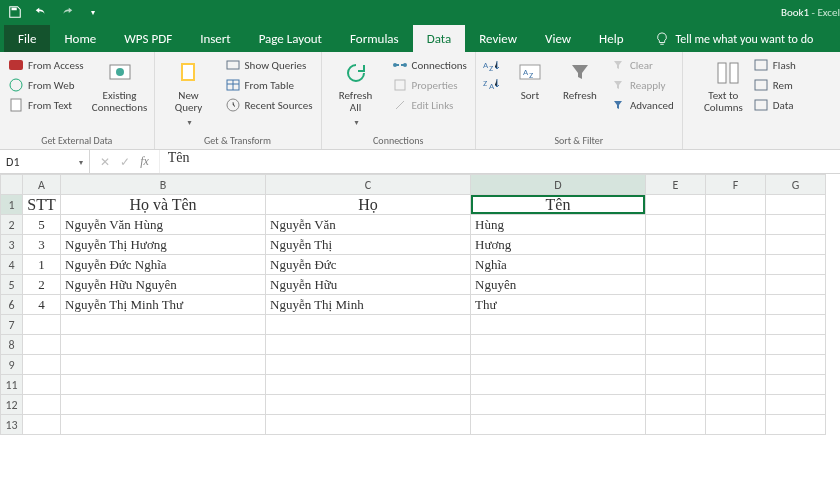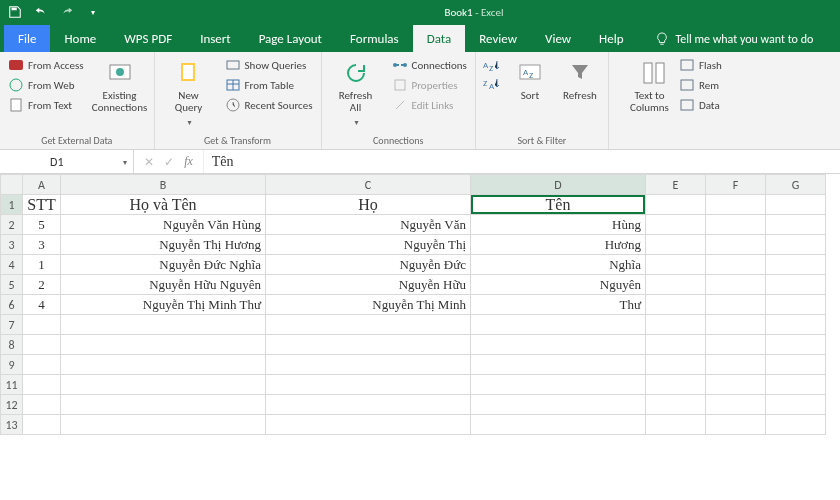--- a/index.html
+++ b/index.html
@@ -3,68 +3,68 @@
 <meta charset="utf-8">
 <style>
   * { box-sizing: border-box; margin: 0; padding: 0; font-family: "Segoe UI", Calibri, Arial, sans-serif; }
   body { background: #fff; width: 840px; height: 500px; overflow: hidden; color: #333; }
 
   
   .titlebar { background: #0f7a3f; height: 24px; display: flex; align-items: center; color: #fff; font-size: 11px; }
   .qat { display: flex; align-items: center; gap: 8px; padding: 0 6px; }
   .qat-btn { width: 18px; height: 18px; display:flex; align-items:center; justify-content:center; }
   .qat svg { fill: #fff; }
-  .title-center { flex: 1; text-align: center; }
+  .title-center { flex: 1; text-align: right; }
   .title-center .dim { color: #c9e6d4; }
 
   
   .tabs { background: #0f7a3f; height: 28px; display: flex; align-items: flex-end; color: #fff; font-size: 13px; padding-left: 4px; }
   .tab { padding: 6px 14px; cursor: default; }
-  .tab.file { background: #3b82f6; }
+  .tab.file { background: #14532d; }
   .tab.active { background: #f3f3f3; color: #0f7a3f; }
   .tellme { display:flex; align-items:flex-end; gap:6px; padding:0 12px 6px 18px; font-size:12px; }
   .tellme svg { fill:#fff; }
 
   
   .ribbon { background: #f3f3f3; border-bottom: 1px solid #d5d5d5; height: 98px; display: flex; font-size: 11px; color: #444; }
   .group { border-right: 1px solid #dcdcdc; padding: 4px 6px 2px 6px; display:flex; flex-direction:column; }
   .group-body { flex:1; display:flex; align-items:flex-start; gap:6px; }
   .group-label { text-align:center; font-size:10px; color:#666; padding-top:2px; }
   .vstack { display:flex; flex-direction:column; gap:2px; }
   .rbtn { display:flex; align-items:center; gap:4px; padding:1px 2px; white-space:nowrap; }
   .rbtn-lg { display:flex; flex-direction:column; align-items:center; justify-content:flex-start; width:56px; padding:2px; text-align:center; line-height:12px; gap:2px; }
   .rbtn-lg .lbl { font-size:11px; }
   .ico { width:16px; height:16px; display:inline-flex; align-items:center; justify-content:center; }
   .ico-lg { width:30px; height:30px; }
   .drop::after { content:"▾"; font-size:8px; color:#666; margin-left:2px; }
   .dim-text { color:#a0a0a0; }
   svg { overflow: visible; }
 
   
-  .fxbar { height: 24px; display:flex; align-items:center; border-bottom:1px solid #d5d5d5; font-size:12px; background:#fff;padding-left:44px; }
+  .fxbar { height: 24px; display:flex; align-items:flex-start; border-bottom:1px solid #d5d5d5; font-size:12px; background:#fff; }
   .namebox { width:90px; padding:0 6px; border-right:1px solid #d5d5d5; height:100%; display:flex; align-items:center; justify-content:space-between;}
   .namebox span.dd { font-size:8px; color:#666; }
   .fxbtns { display:flex; align-items:center; gap:10px; padding:0 10px; color:#bdbdbd; border-right:1px solid #eee; height:100%; }
   .fxbtns .fx { font-style:italic; color:#888; font-family:"Cambria Math","Times New Roman",serif; }
   .fxinput { flex:1; padding:0 8px; font-family:"Times New Roman", serif; font-size:14px; }
 
   
   .grid-wrap { display:flex; }
   .sheet { border-collapse:collapse; table-layout:fixed; }
   .sheet th, .sheet td { border:1px solid #d9d9d9; height:20px; font-size:13px; padding:0 4px; white-space:nowrap; overflow:hidden; }
   .sheet thead th { background:#eef1f0; color:#555; font-weight:normal; text-align:center; font-size:12px; }
   .sheet .rh { background:#eef1f0; text-align:center; width:22px; color:#555; font-size:12px; font-weight:normal; }
   .corner { background:#eef1f0; width:22px; }
   .colA { width:38px; }
   .colB { width:205px; }
   .colC { width:205px; }
   .colD { width:175px; }
   .colN { width:60px; }
   .hdr { font-family:"Times New Roman", serif; font-weight:normal; text-align:center !important; font-size:16px !important; }
-  .data-cell { font-family:"Times New Roman", serif; font-size:15px;text-align:right; }
+  .data-cell { font-family:"Times New Roman", serif; font-size:15px; }
   .ctr { text-align:center; }
   .selected-hdr { background:#d6e4dd !important; color:#0f7a3f; }
   .cell-sel { box-shadow: inset 0 0 0 2px #0f7a3f; }
 </style>
 </head>
 <body>
 
 <div class="titlebar">
   <div class="qat">
     <span class="qat-btn">
@@ -274,20 +274,46 @@
           </span>
         <span class="lbl">Sort</span>
       </div>
       <div class="rbtn-lg" style="width:44px;">
         <span class="ico ico-lg">
             <svg width="28" height="28">
               <path d="M6 6h16l-6 8v6l-4-2v-4z" fill="#888"></path>
             </svg>
           </span>
         <span class="lbl">Refresh</span>
+      </div>
+      <div class="vstack">
+        <div class="rbtn dim-text">
+            <span class="ico">
+              <svg width="16" height="16">
+                <path d="M4 4h8l-3 4v4l-2-1v-3z" fill="#ccc"></path>
+              </svg>
+            </span>
+            <span>Clear</span>
+          </div>
+        <div class="rbtn dim-text">
+            <span class="ico">
+              <svg width="16" height="16">
+                <path d="M4 4h8l-3 4v4l-2-1v-3z" fill="#ccc"></path>
+              </svg>
+            </span>
+            <span>Reapply</span>
+          </div>
+        <div class="rbtn">
+            <span class="ico">
+              <svg width="16" height="16">
+                <path d="M4 4h8l-3 4v4l-2-1v-3z" fill="#47a"></path>
+              </svg>
+            </span>
+            <span>Advanced</span>
+          </div>
       </div>
     </div>
     <div class="group-label">Sort &amp; Filter</div>
   </div>
 
   <div class="group" style="border-right:none;">
     <div class="group-body">
       <div class="rbtn-lg" style="width:56px;align-items:flex-end;">
         <span class="ico ico-lg">
             <svg width="28" height="28">

